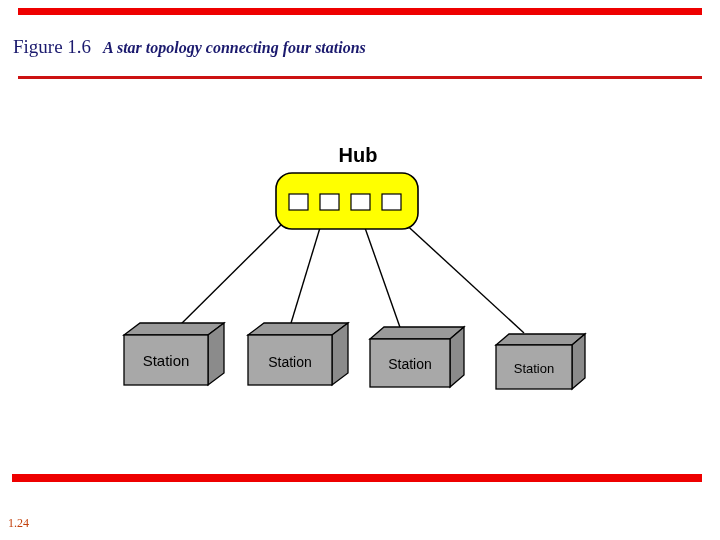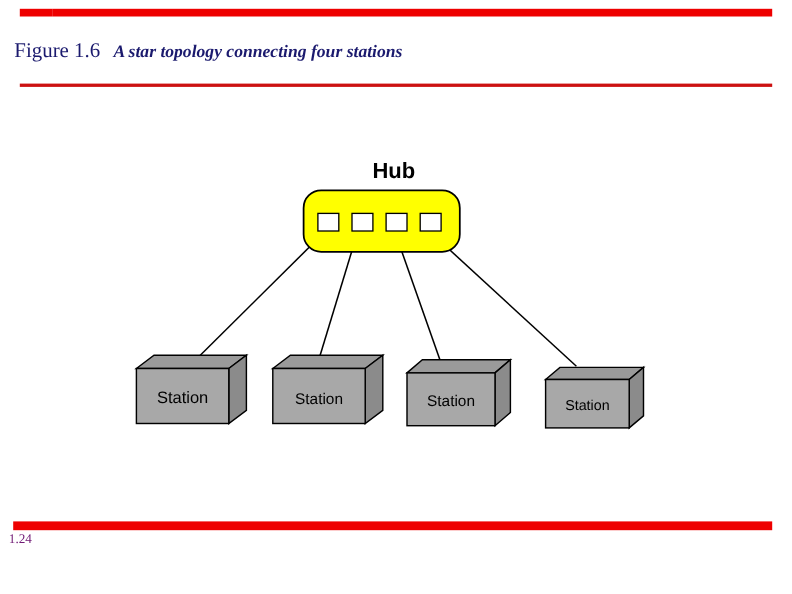--- a/index.html
+++ b/index.html
@@ -80,23 +80,23 @@
     position: absolute;
     left: 12px;
     top: 474px;
     width: 690px;
     height: 8px;
     background: #ee0000;
   }
   .page-num {
     position: absolute;
     left: 8px;
-    top: 483px;
+    top: 516px;
     font-size: 12px;
-    color: #701a75;
+    color: #c2410c;
     font-family: "Liberation Serif", serif;
   }
 </style>
 </head>
 <body>
 
 <div class="rule-top-short"></div>
 <div class="rule-top-long"></div>
 
 <div class="heading">

